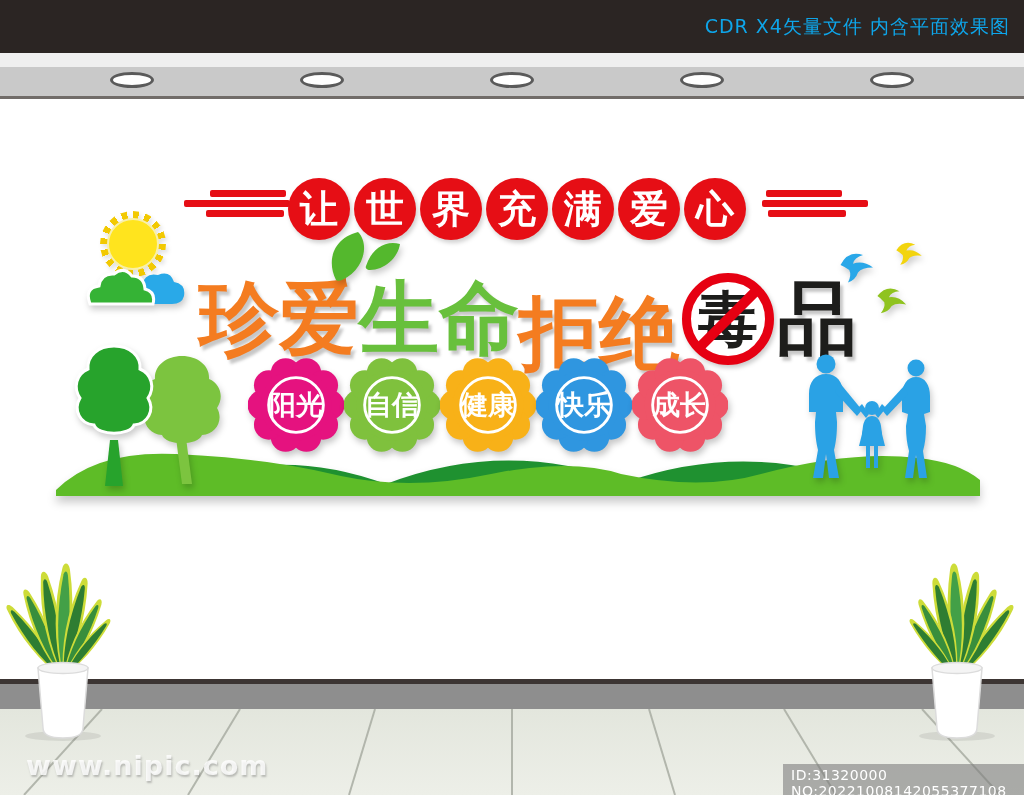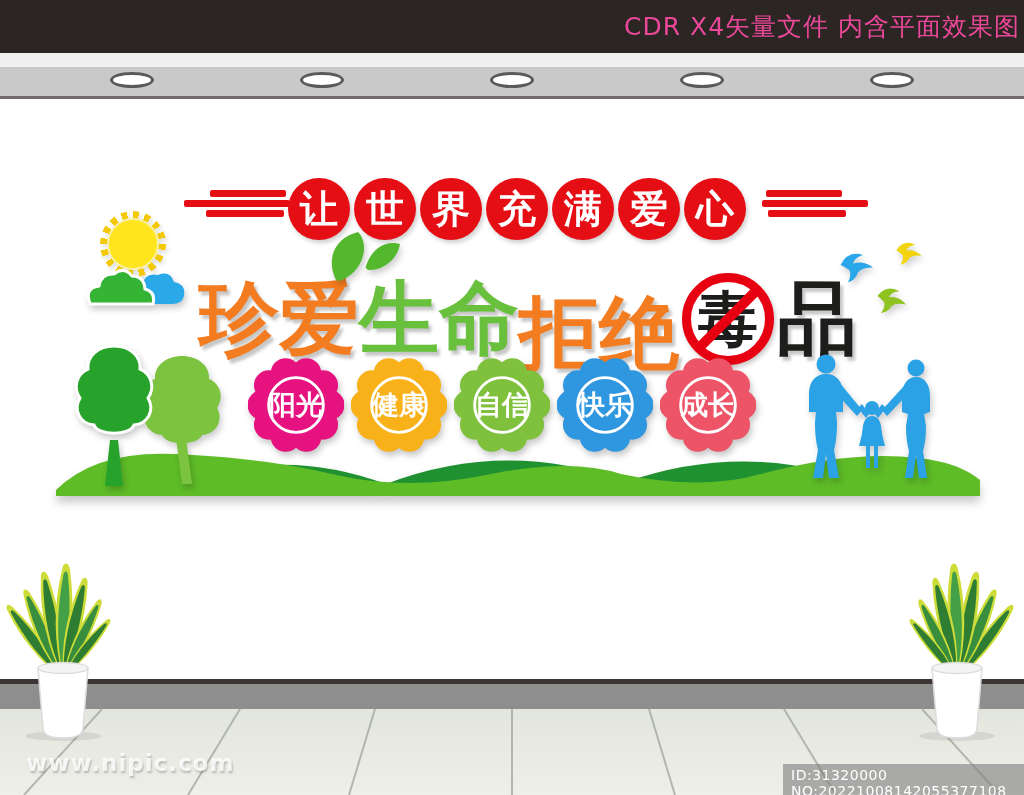--- a/index.html
+++ b/index.html
@@ -1,21 +1,21 @@
 <!DOCTYPE html>
 <html><head>
 <meta charset="utf-8">
 <style>
   html,body{margin:0;padding:0;background:#fff;}
   .stage{position:relative;width:1024px;height:795px;overflow:hidden;
          font-family:"DejaVu Sans","Liberation Sans",sans-serif;background:#fff;}
   
   .topbar{position:absolute;left:0;top:0;width:1024px;height:53px;background:#2b2523;
           display:flex;align-items:center;justify-content:flex-end;}
-  .topbar span{color:#ec4899;font-size:25px;padding-right:4px;letter-spacing:1px;}
+  .topbar span{color:#0ea5e9;font-size:19px;padding-right:14px;letter-spacing:1px;}
   .ceiling-strip{position:absolute;left:0;top:53px;width:1024px;height:14px;background:#efefef;border-bottom:1px solid #d8d8d8;}
   .ceiling{position:absolute;left:0;top:67px;width:1024px;height:29px;background:#c9c9c9;}
   .ceiling-edge{position:absolute;left:0;top:96px;width:1024px;height:3px;background:#716c69;}
   .light{position:absolute;top:72px;width:44px;height:16px;border-radius:50%;
          background:#ffffff;border:3px solid #5a5a5a;box-sizing:border-box;}
   
   .wall{position:absolute;left:0;top:99px;width:1024px;height:580px;background:#ffffff;}
   .baseline{position:absolute;left:0;top:679px;width:1024px;height:5px;background:#3c3533;}
   .baseboard{position:absolute;left:0;top:684px;width:1024px;height:25px;background:#8e8e8e;border-bottom:1px solid #7a7a7a;}
   .floor{position:absolute;left:0;top:709px;width:1024px;height:86px;
@@ -33,38 +33,38 @@
                  color:#fff;font-size:38px;font-weight:900;filter:drop-shadow(2px 3px 2px rgba(0,0,0,.18));}
   .title-row{position:absolute;left:199px;top:264px;display:flex;align-items:center;line-height:1;
              font-weight:900;font-size:80px;letter-spacing:0;
              text-shadow:3px 4px 3px rgba(130,130,130,.45);}
   .ban{position:relative;width:92px;height:92px;border:9px solid #e60012;border-radius:50%;
        box-sizing:border-box;display:flex;align-items:center;justify-content:center;margin:0 3px;
        background:#fff;filter:drop-shadow(2px 3px 2px rgba(0,0,0,.2));}
   .ban .char{font-size:60px;font-weight:900;text-shadow:none;}
   .ban .slash{position:absolute;left:-8%;top:50%;width:116%;height:10px;margin-top:-5px;
               transform:rotate(-45deg);border-radius:4px;}
-  .badges{position:absolute;left:248px;top:357px;display:flex;gap:7px;}
+  .badges{position:absolute;left:248px;top:357px;display:flex;}
   .badge{position:relative;width:96px;height:96px;filter:drop-shadow(2px 4px 3px rgba(0,0,0,.22));}
   .badge svg{position:absolute;left:0;top:0;}
   .badge span{position:absolute;left:0;top:0;width:96px;height:96px;display:flex;align-items:center;justify-content:center;
               color:#fff;font-size:27px;font-weight:900;}
   .sun{position:absolute;left:100px;top:211px;width:66px;height:66px;border-radius:50%;
        background:repeating-conic-gradient(#f2c902 0 11.25deg,rgba(255,255,255,0) 11.25deg 22.5deg);
        filter:drop-shadow(2px 3px 2px rgba(0,0,0,.12));}
   .sun .core{position:absolute;left:7px;top:7px;width:52px;height:52px;border-radius:50%;
              background:#ffe41e;border:2px solid #f9f0a8;box-sizing:border-box;}
   .art{position:absolute;filter:drop-shadow(2px 4px 3px rgba(0,0,0,.2));}
   
   .plant{position:absolute;top:550px;width:122px;height:192px;}
   .plant.right{transform:scaleX(-1);}
   .wm-site{position:absolute;left:26px;top:750px;display:flex;align-items:baseline;gap:10px;
            color:rgba(255,255,255,.82);text-shadow:1px 2px 2px rgba(90,90,90,.35);font-weight:900;}
   .wm-site .logo{font-size:31px;letter-spacing:2px;}
-  .wm-site .url{font-size:23px;letter-spacing:1px;}
+  .wm-site .url{font-size:27px;letter-spacing:1px;}
   .wm-id{position:absolute;left:783px;top:764px;background:rgba(125,125,125,.6);color:#fff;
          font-size:14px;padding:3px 8px;letter-spacing:.5px;}
 </style>
 </head>
 <body>
 
 <div class="stage">
 
   <div class="topbar">
     <span>CDR X4矢量文件  内含平面效果图</span>
@@ -179,57 +179,57 @@
           <circle cx="21.7" cy="29.4" r="15.5"></circle>
             <circle cx="39.2" cy="16.7" r="15.5"></circle>
             <circle cx="60.8" cy="16.7" r="15.5"></circle>
           <circle cx="78.3" cy="29.4" r="15.5"></circle>
             <circle cx="50" cy="50" r="37"></circle>
         </g>
         <circle cx="50" cy="50" r="28.5" fill="none" stroke="#ffffff" stroke-width="3"></circle>
       </svg>
       <span>阳光</span>
     </div>
+    <div class="badge" style="color: rgb(127, 193, 61);">
+      <svg width="96" height="96" viewBox="0 0 100 100">
+        <g fill="currentColor">
+          <circle cx="85" cy="50" r="15.5"></circle>
+            <circle cx="78.3" cy="70.6" r="15.5"></circle>
+            <circle cx="60.8" cy="83.3" r="15.5"></circle>
+          <circle cx="39.2" cy="83.3" r="15.5"></circle>
+            <circle cx="21.7" cy="70.6" r="15.5"></circle>
+            <circle cx="15" cy="50" r="15.5"></circle>
+          <circle cx="21.7" cy="29.4" r="15.5"></circle>
+            <circle cx="39.2" cy="16.7" r="15.5"></circle>
+            <circle cx="60.8" cy="16.7" r="15.5"></circle>
+          <circle cx="78.3" cy="29.4" r="15.5"></circle>
+            <circle cx="50" cy="50" r="37"></circle>
+        </g>
+        <circle cx="50" cy="50" r="28.5" fill="none" stroke="#ffffff" stroke-width="3"></circle>
+      </svg>
+      <span>自信</span>
+    </div>
     <div class="badge" style="color: rgb(248, 177, 24);">
       <svg width="96" height="96" viewBox="0 0 100 100">
         <g fill="currentColor">
           <circle cx="85" cy="50" r="15.5"></circle>
             <circle cx="78.3" cy="70.6" r="15.5"></circle>
             <circle cx="60.8" cy="83.3" r="15.5"></circle>
           <circle cx="39.2" cy="83.3" r="15.5"></circle>
             <circle cx="21.7" cy="70.6" r="15.5"></circle>
             <circle cx="15" cy="50" r="15.5"></circle>
           <circle cx="21.7" cy="29.4" r="15.5"></circle>
             <circle cx="39.2" cy="16.7" r="15.5"></circle>
             <circle cx="60.8" cy="16.7" r="15.5"></circle>
           <circle cx="78.3" cy="29.4" r="15.5"></circle>
             <circle cx="50" cy="50" r="37"></circle>
         </g>
         <circle cx="50" cy="50" r="28.5" fill="none" stroke="#ffffff" stroke-width="3"></circle>
       </svg>
       <span>健康</span>
-    </div>
-    <div class="badge" style="color: rgb(127, 193, 61);">
-      <svg width="96" height="96" viewBox="0 0 100 100">
-        <g fill="currentColor">
-          <circle cx="85" cy="50" r="15.5"></circle>
-            <circle cx="78.3" cy="70.6" r="15.5"></circle>
-            <circle cx="60.8" cy="83.3" r="15.5"></circle>
-          <circle cx="39.2" cy="83.3" r="15.5"></circle>
-            <circle cx="21.7" cy="70.6" r="15.5"></circle>
-            <circle cx="15" cy="50" r="15.5"></circle>
-          <circle cx="21.7" cy="29.4" r="15.5"></circle>
-            <circle cx="39.2" cy="16.7" r="15.5"></circle>
-            <circle cx="60.8" cy="16.7" r="15.5"></circle>
-          <circle cx="78.3" cy="29.4" r="15.5"></circle>
-            <circle cx="50" cy="50" r="37"></circle>
-        </g>
-        <circle cx="50" cy="50" r="28.5" fill="none" stroke="#ffffff" stroke-width="3"></circle>
-      </svg>
-      <span>自信</span>
     </div>
     <div class="badge" style="color: rgb(47, 150, 224); text-align: center;">
       <svg width="96" height="96" viewBox="0 0 100 100">
         <g fill="currentColor">
           <circle cx="85" cy="50" r="15.5"></circle>
             <circle cx="78.3" cy="70.6" r="15.5"></circle>
             <circle cx="60.8" cy="83.3" r="15.5"></circle>
           <circle cx="39.2" cy="83.3" r="15.5"></circle>
             <circle cx="21.7" cy="70.6" r="15.5"></circle>
             <circle cx="15" cy="50" r="15.5"></circle>

